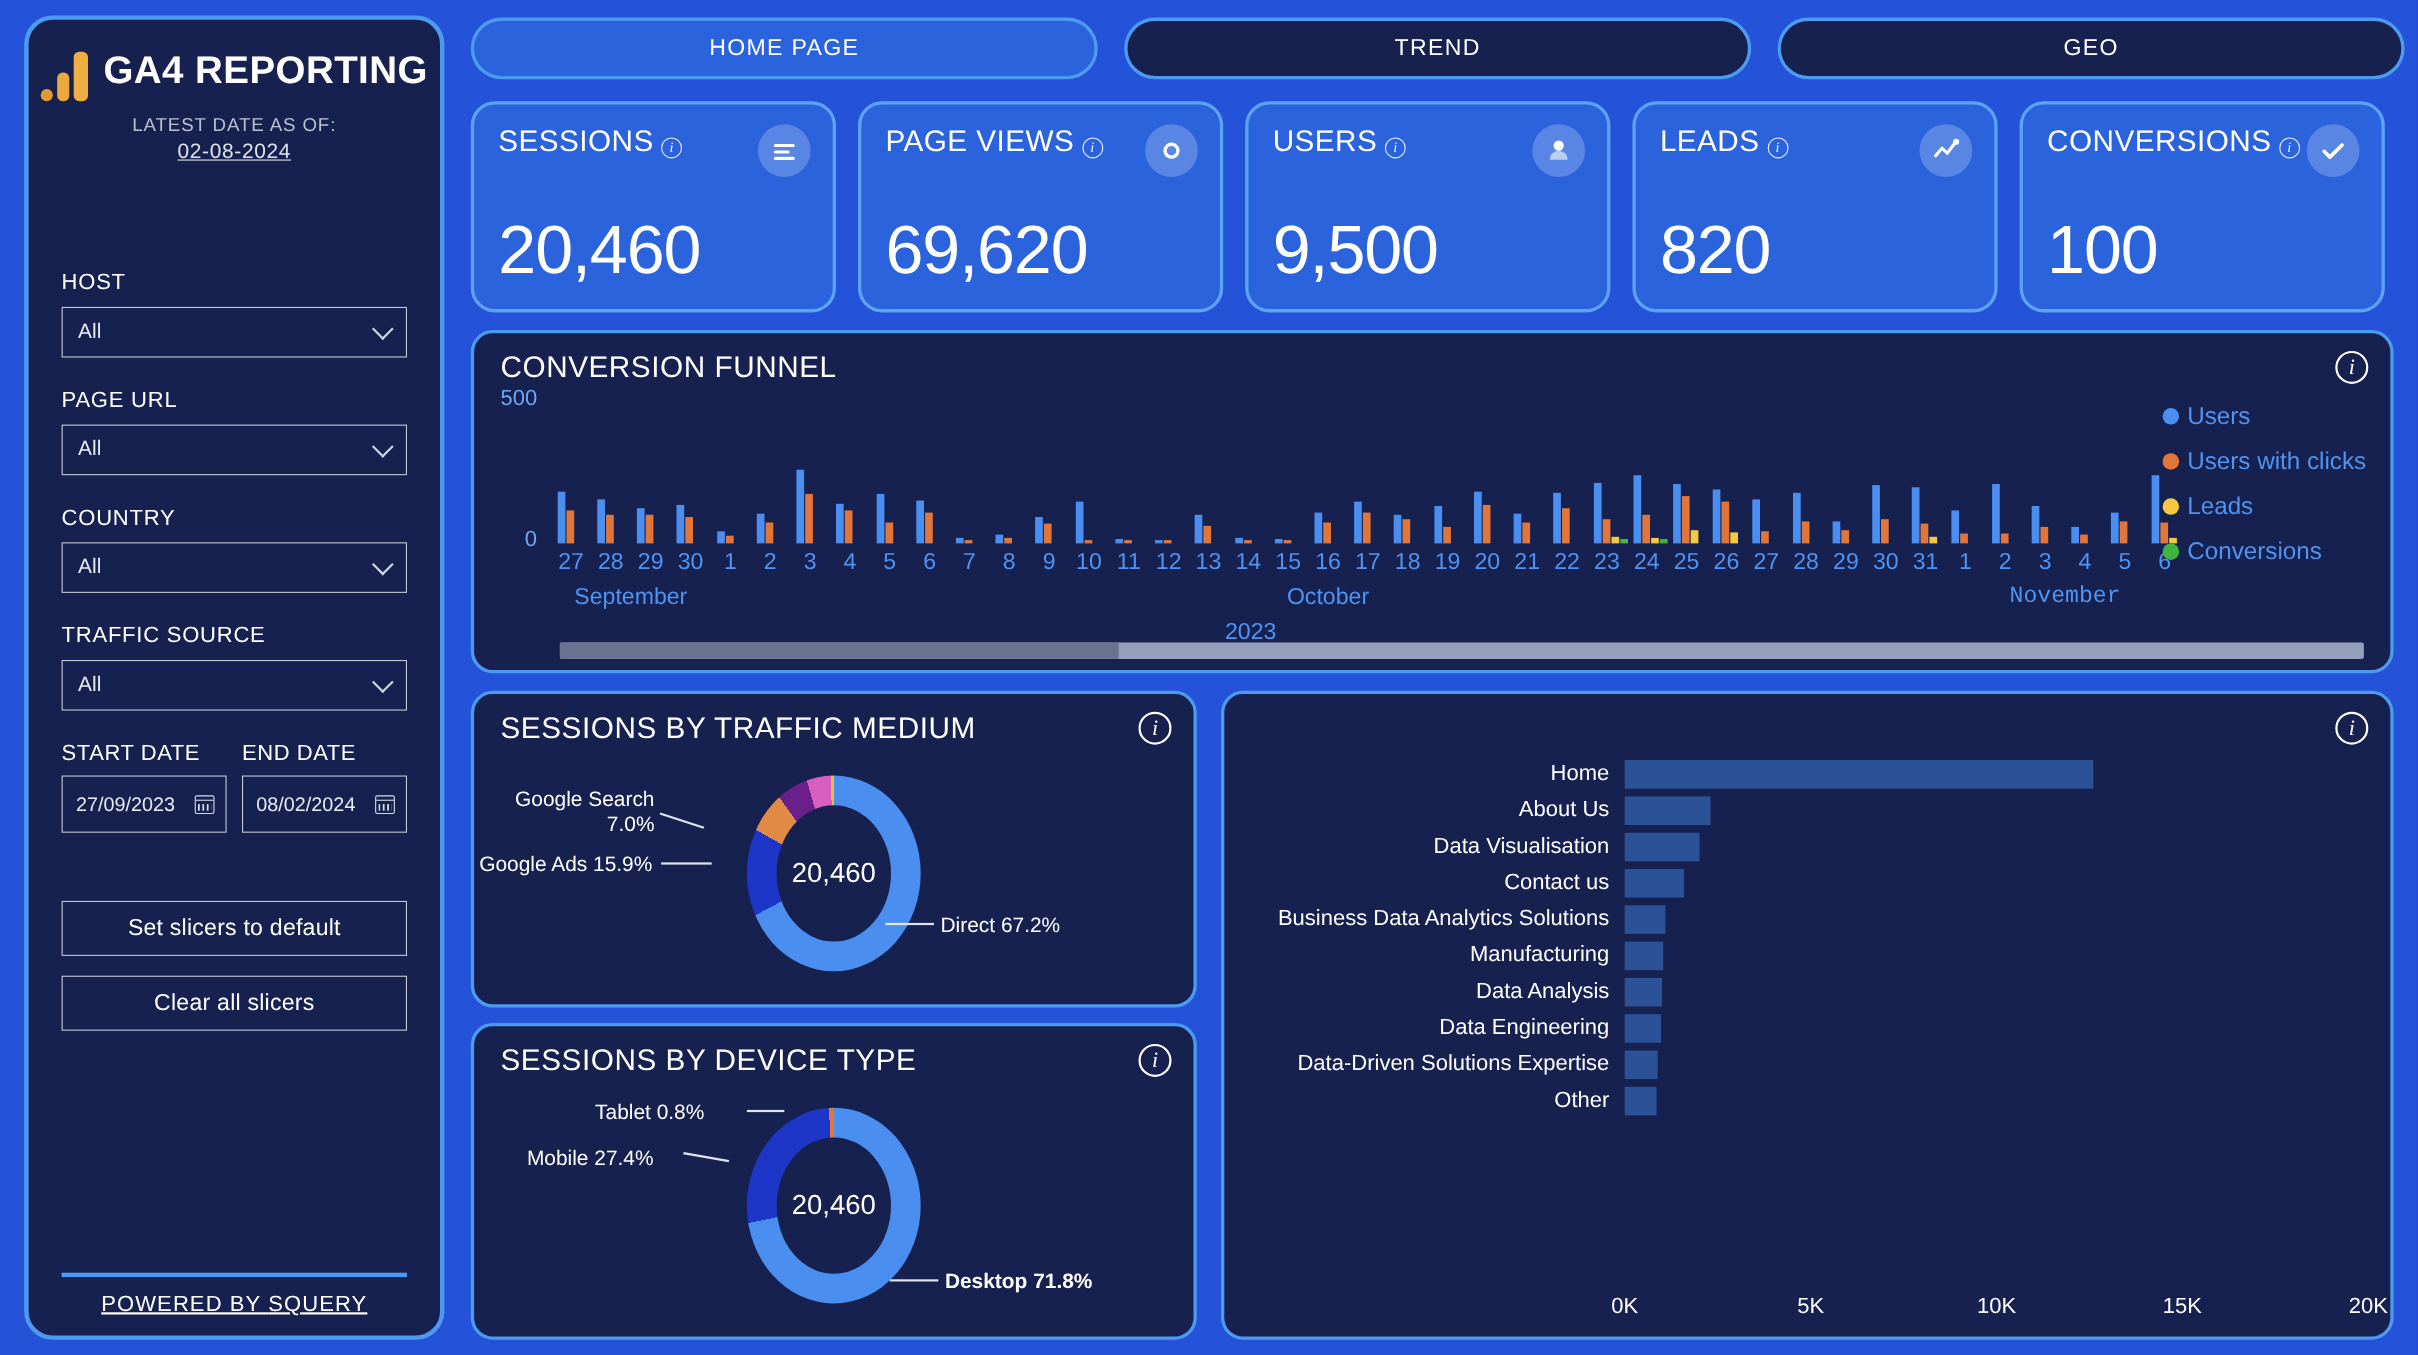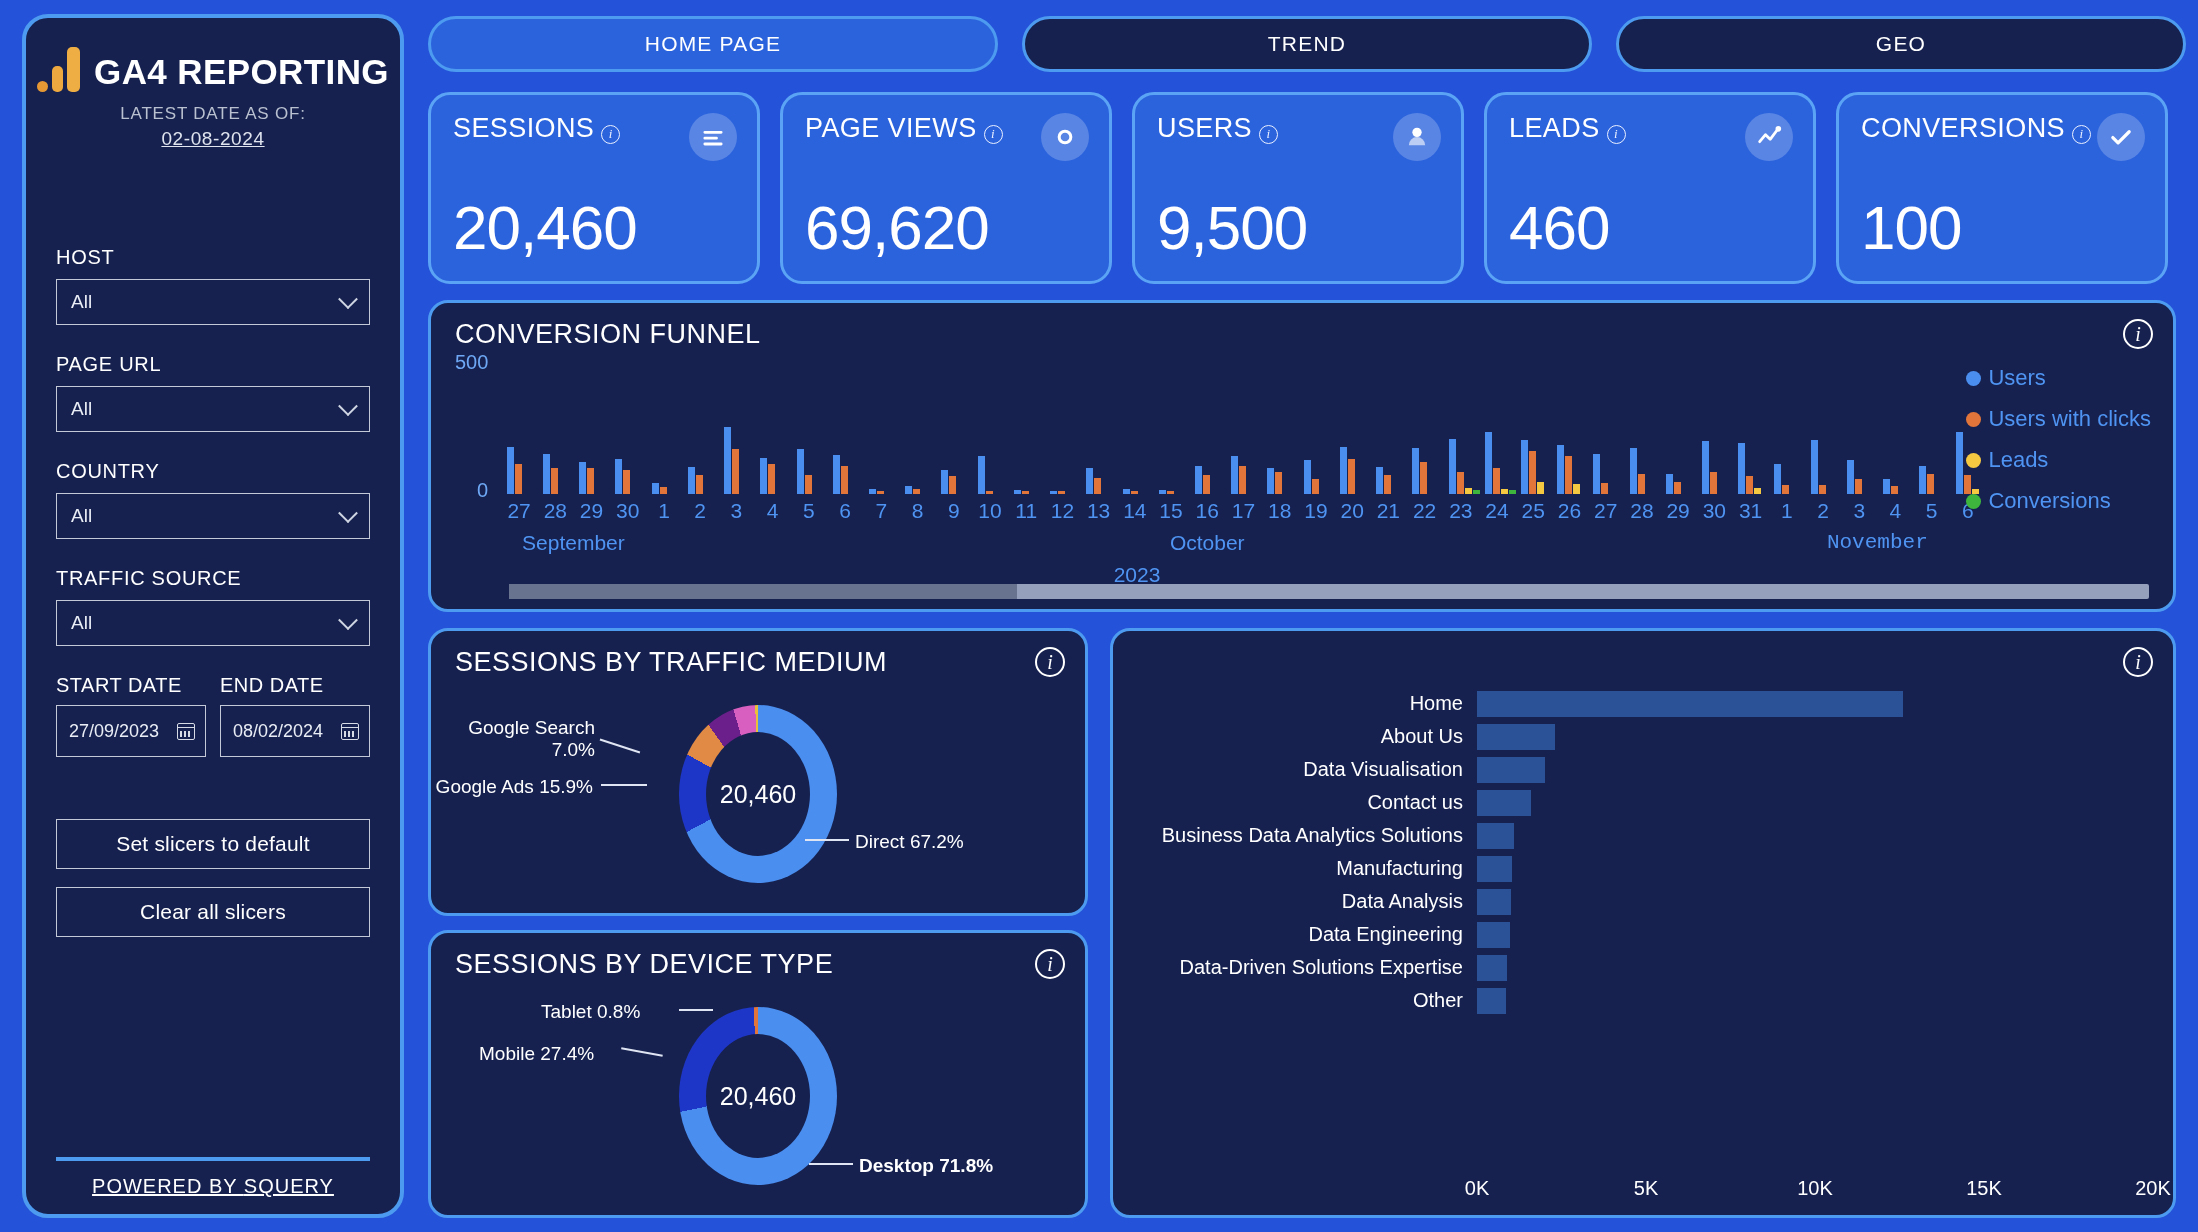--- a/index.html
+++ b/index.html
@@ -12,21 +12,21 @@
   .app { position: relative; width: 2198px; height: 1232px; background: #2452d8; }
 
   
   .sidebar {
     position: absolute; left: 22px; top: 14px;
     width: 382px; height: 1204px;
     background: #16214f; border: 4px solid #4d9bf0;
     border-radius: 26px;
     padding: 26px 30px 0 30px;
   }
-  .brand-row { display: flex; align-items: flex-end; gap: 14px; justify-content: center; }
+  .brand-row { display: flex; align-items: flex-start; gap: 14px; justify-content: center; }
   .ga-logo { display: flex; align-items: flex-end; gap: 4px; height: 48px; }
   .ga-logo i { display: block; border-radius: 5px; background: #e8a33d; }
   .ga-logo i:nth-child(1) { width: 11px; height: 11px; border-radius: 50%; background: #e59834; }
   .ga-logo i:nth-child(2) { width: 11px; height: 26px; background: #eda93f; }
   .ga-logo i:nth-child(3) { width: 13px; height: 45px; background: #eeae44; }
   .brand-title {
     color: #fff; font-size: 35px; font-weight: 700; letter-spacing: .4px;
     white-space: nowrap;
   }
   .latest-label {
@@ -316,21 +316,21 @@
       <div class="kpi-label">
         <span>LEADS</span>
         <span class="info-sm">i</span>
       </div>
       <div class="kpi-badge">
         <svg viewBox="0 0 24 24" fill="none" stroke="#fff" stroke-width="2.4" stroke-linejoin="round" stroke-linecap="round">
           <path d="M4 16l5-6 4 4 6-8"></path>
             <circle cx="20" cy="5" r="2.4" fill="#fff" stroke="none"></circle>
         </svg>
       </div>
-      <div class="kpi-value">460</div>
+      <div class="kpi-value">820</div>
     </div>
 
     <div class="kpi">
       <div class="kpi-label">
         <span>CONVERSIONS</span>
         <span class="info-sm">i</span>
       </div>
       <div class="kpi-badge">
         <svg viewBox="0 0 24 24" fill="none" stroke="#fff" stroke-width="2.8" stroke-linecap="round" stroke-linejoin="round">
           <path d="M5 12.5l4.5 4.5L19 7.5"></path>

